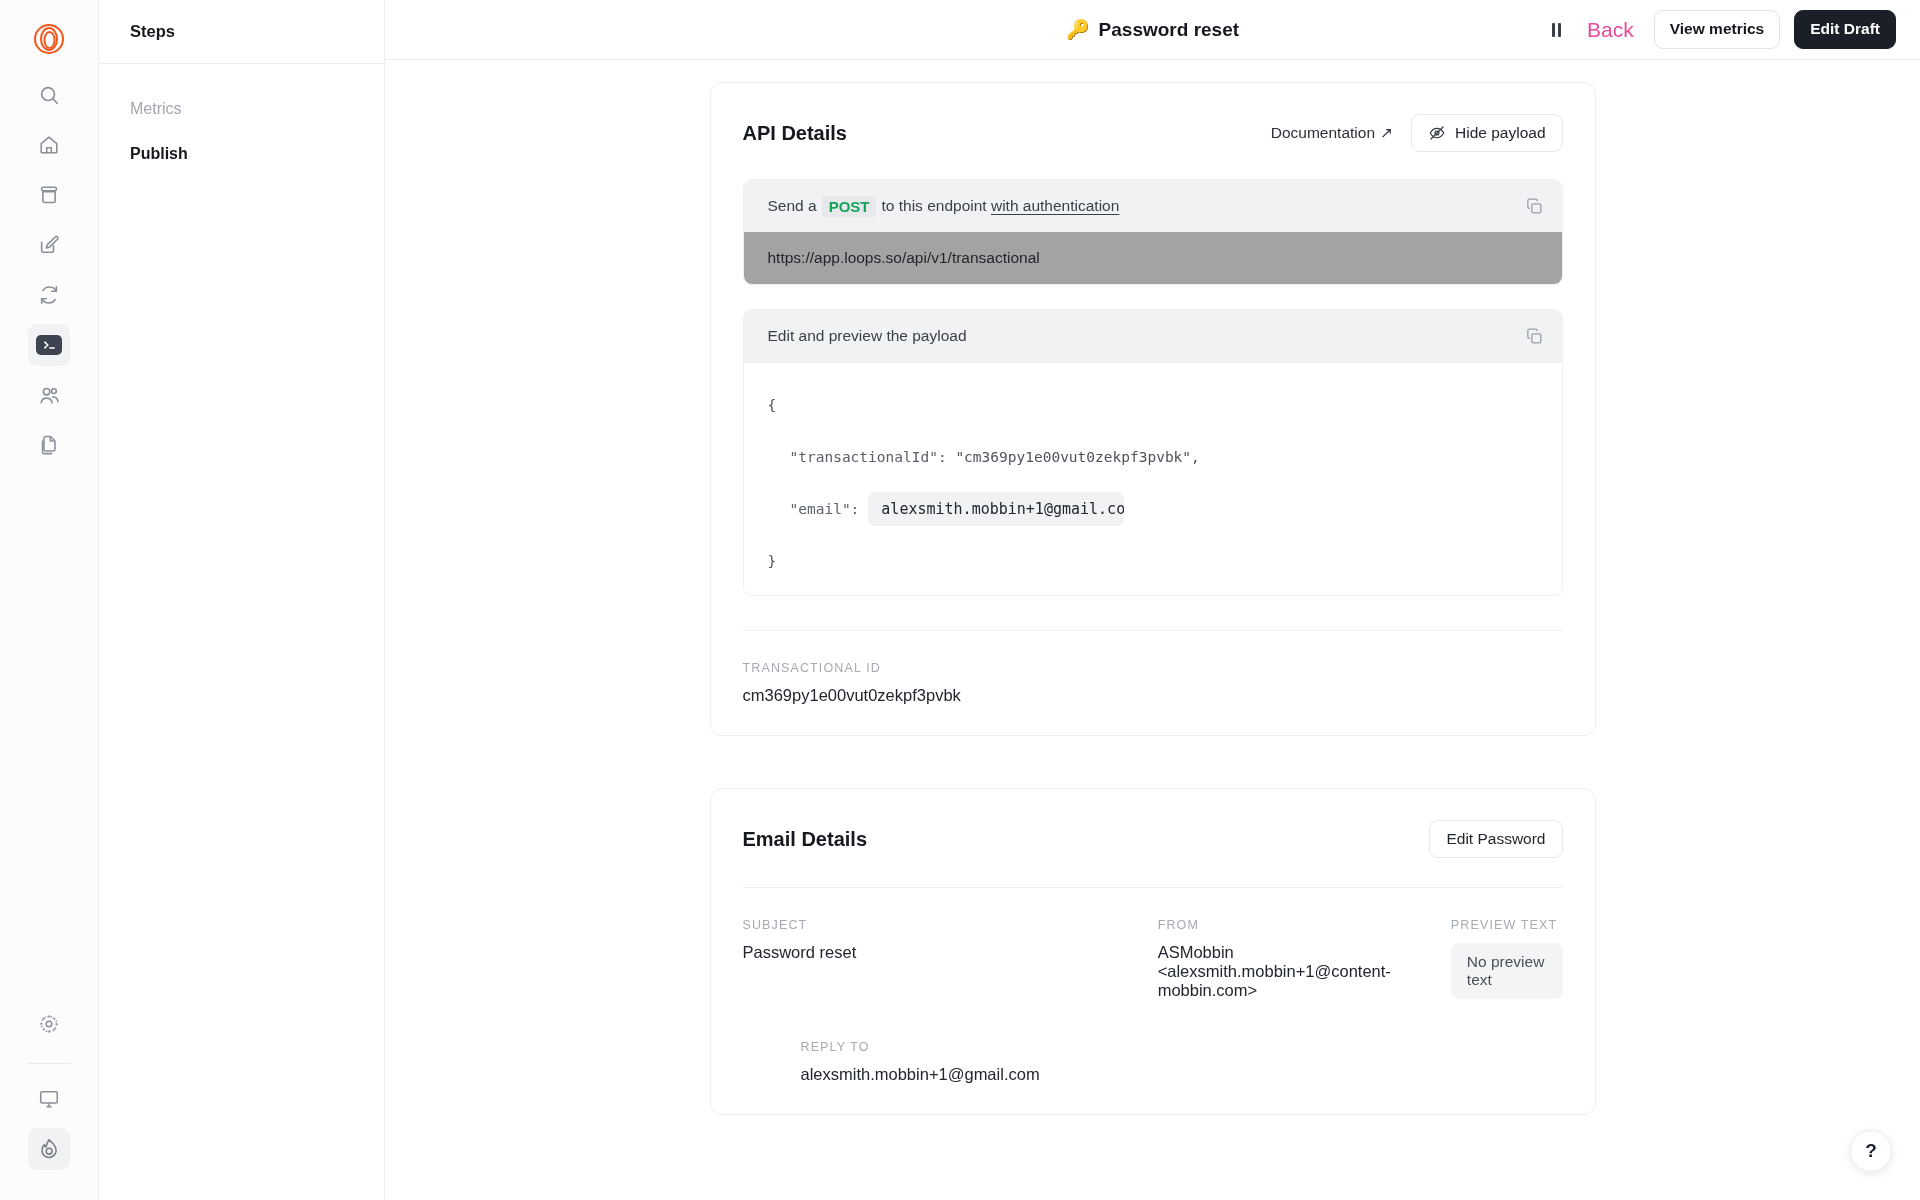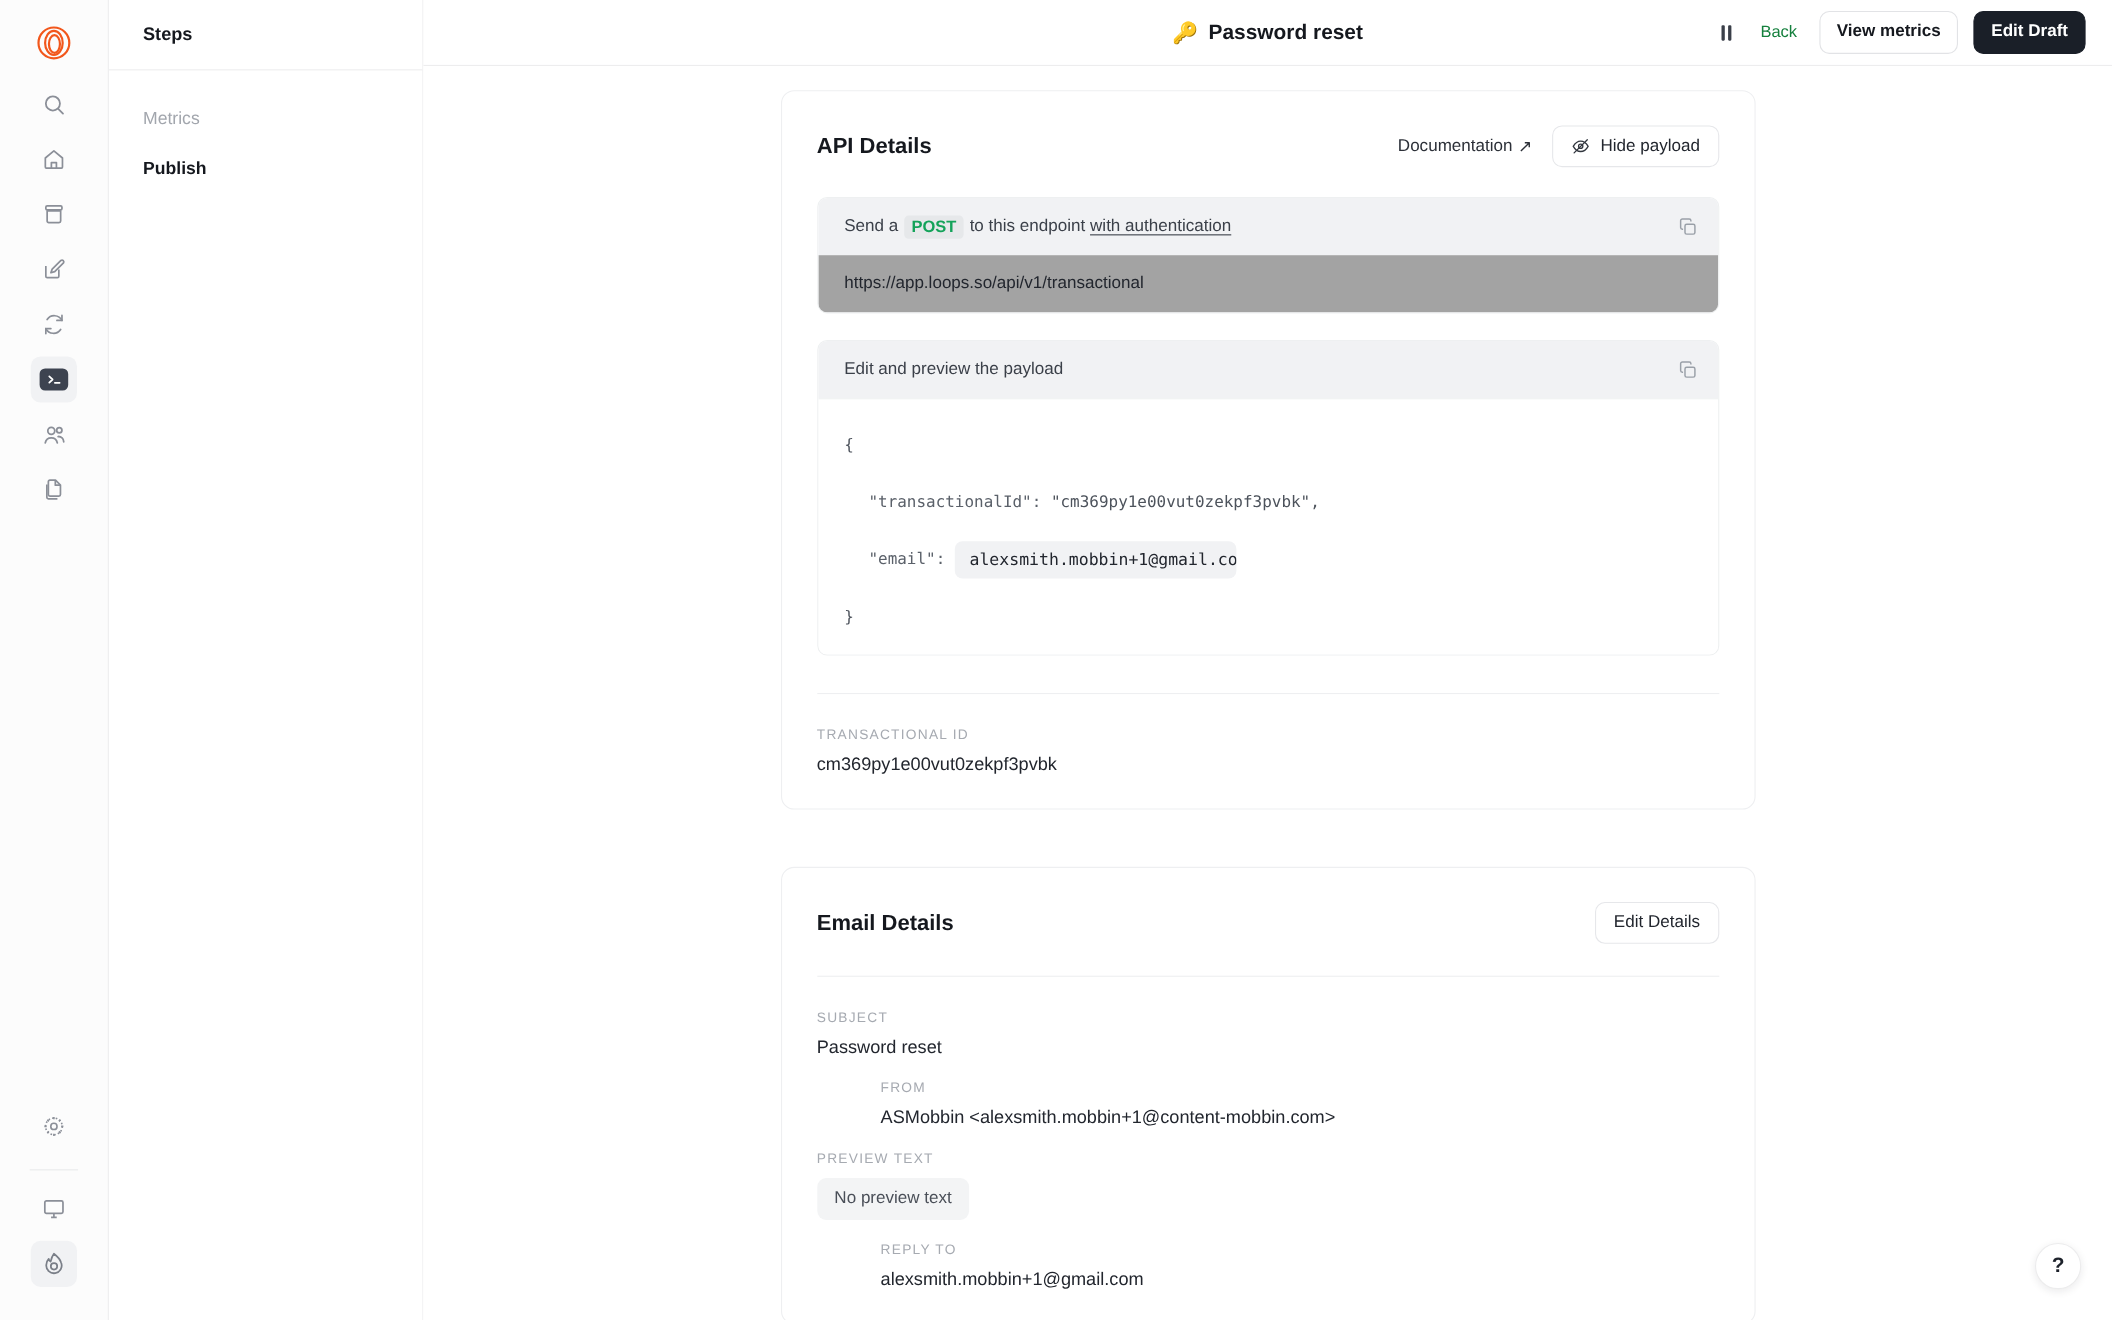--- a/index.html
+++ b/index.html
@@ -61,21 +61,21 @@
   .doc-title {
     position: absolute; left: 0; right: 0; text-align: center;
     font-size: 19px; font-weight: 700; color: #15181e;
     display: flex; align-items: center; justify-content: center; gap: 9px;
     pointer-events: none;
   }
   .doc-title .emoji { font-size: 19px; }
   .top-right { margin-left: auto; display: flex; align-items: center; gap: 14px; z-index: 2; }
   .pause-icon { display:flex; gap:3px; cursor:pointer; padding: 4px 6px; }
   .pause-icon i { display:block; width:3px; height:14px; background:#3a3f49; border-radius:1px; }
-  .link-btn { font-size: 15px; color: #15803d; cursor: pointer; padding: 4px 6px; }
+  .link-btn { font-size: 21px; color: #ec4899; cursor: pointer; padding: 4px 6px; }
   .btn {
     font-size: 15.5px; font-weight: 700; border-radius: 9px;
     padding: 9px 15px; cursor: pointer; border: 1px solid #e2e3e6;
     background: #fff; color: #15181e; line-height: 1.2;
   }
   .btn.primary { background: #1a1f28; color: #ffffff; border-color: #1a1f28; }
 
   .scroll-area { height: 1140px; overflow: hidden; background:#ffffff; }
 
   .card {
@@ -129,21 +129,21 @@
 
   .divider { height: 1px; background: #eeeff1; margin: 34px 0 0; }
 
   .field-label {
     font-size: 12.5px; letter-spacing: .09em; color: #a6aab1;
     text-transform: uppercase; margin-bottom: 11px;
   }
   .field-value { font-size: 16.5px; color: #22262e; }
   .field-block { margin-top: 30px; }
 
-  .grid2 { display: grid; grid-template-columns: 1fr; column-gap: 60px; row-gap: 40px; gap: 20px; }
+  .grid2 { display: grid; grid-template-columns: 1fr 1fr 1fr; column-gap: 60px; row-gap: 40px; }
   .col-right { padding-left: 58px; }
   .chip {
     display: inline-block; background: #f3f4f5; border-radius: 8px;
     padding: 10px 16px; font-size: 15.5px; color: #4a4f58;
   }
 
   .help-fab {
     position: absolute; right: 28px; bottom: 28px;
     width: 42px; height: 42px; border-radius: 50%;
     background: #ffffff; border: 1px solid #ececed;
@@ -346,21 +346,21 @@
         <div class="field-block">
           <div class="field-label">TRANSACTIONAL ID</div>
           <div class="field-value">cm369py1e00vut0zekpf3pvbk</div>
         </div>
       </div>
 
       <div class="card">
         <div class="card-head">
           <span class="card-title">Email Details</span>
           <div class="card-head-right">
-            <button class="ghost-btn">Edit Details</button>
+            <button class="ghost-btn">Edit Password</button>
           </div>
         </div>
 
         <div class="divider" style="margin-top:26px"></div>
 
         <div class="grid2" style="margin-top:30px">
           <div>
             <div class="field-label">SUBJECT</div>
             <div class="field-value">Password reset</div>
           </div>

